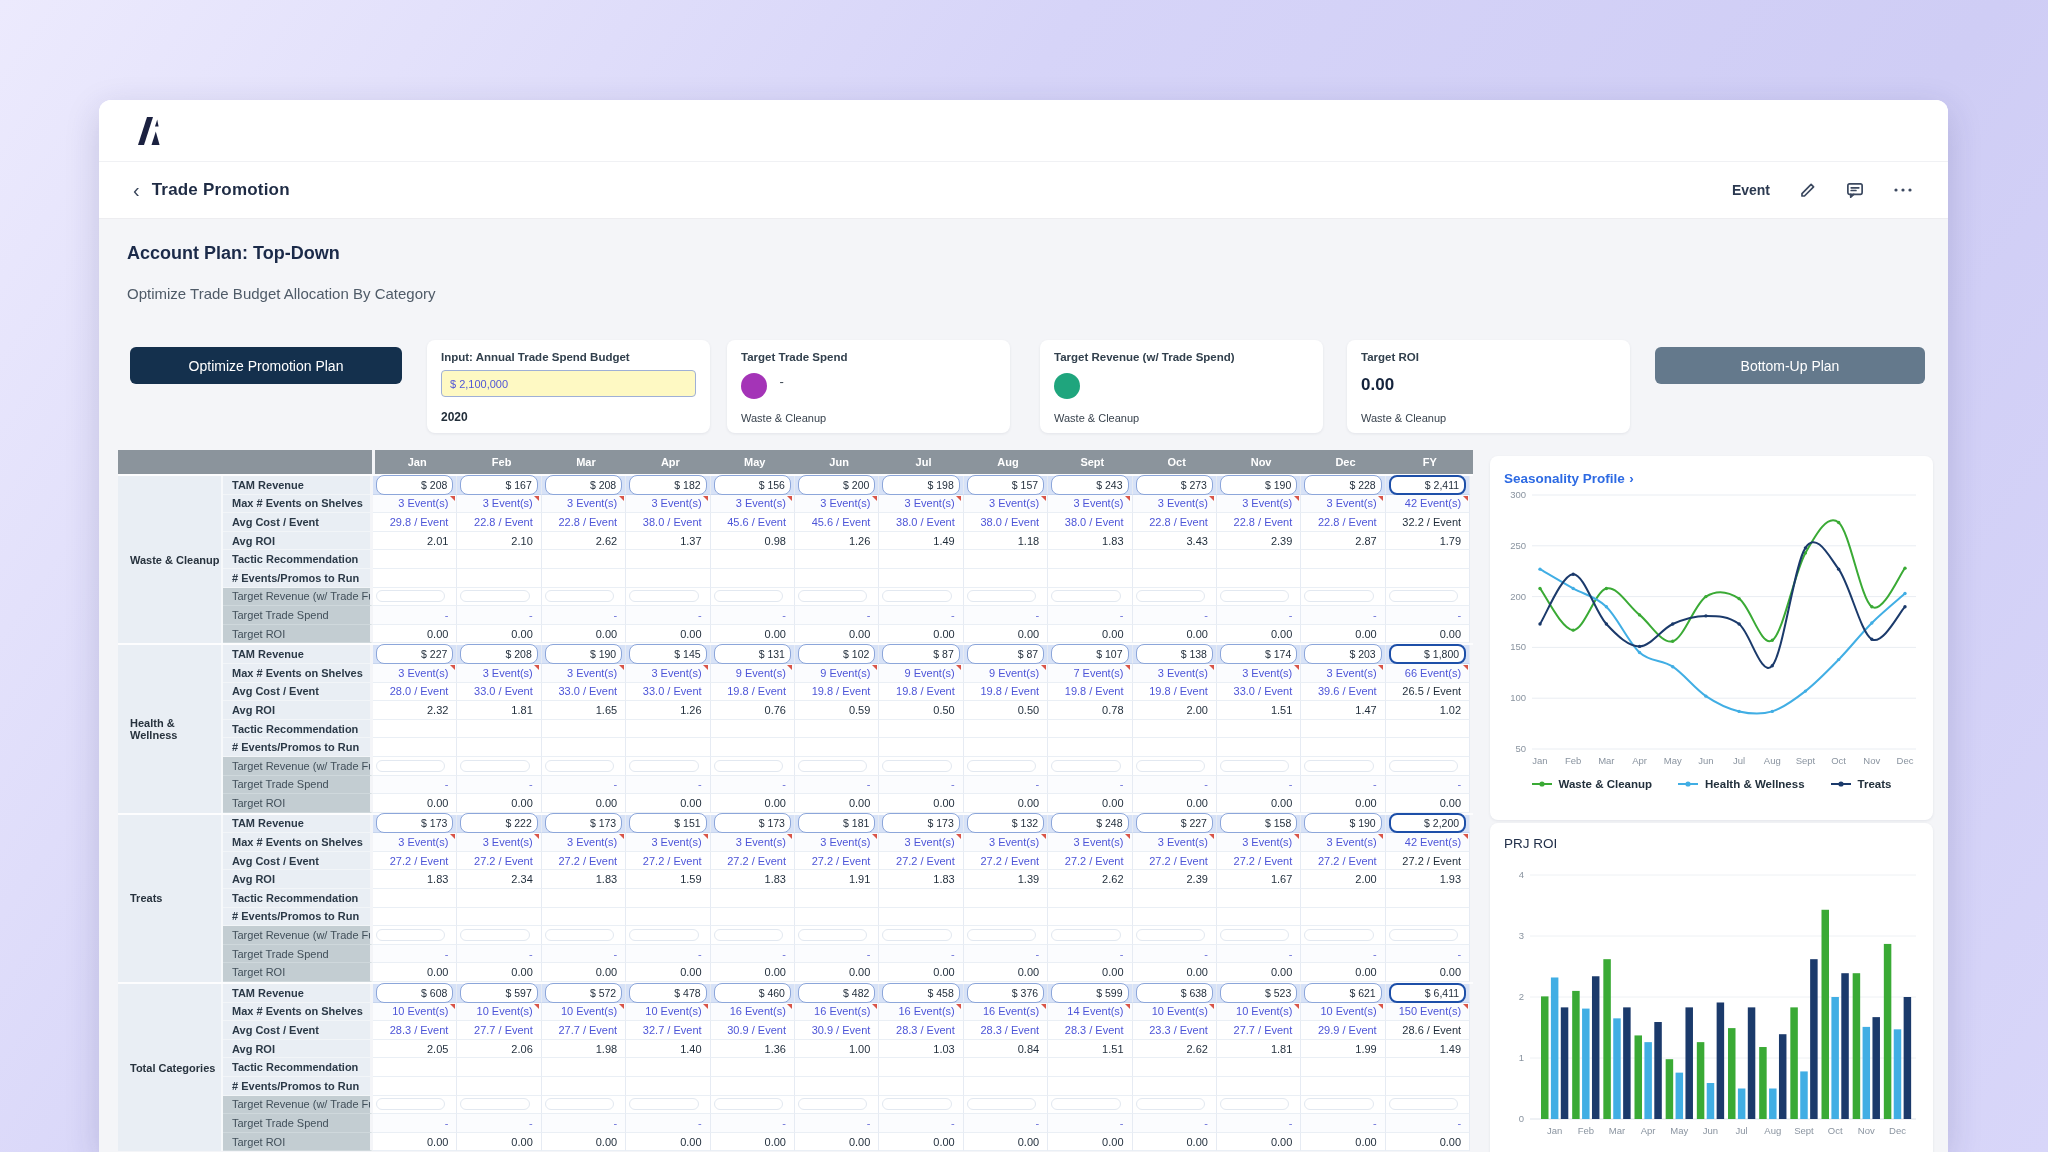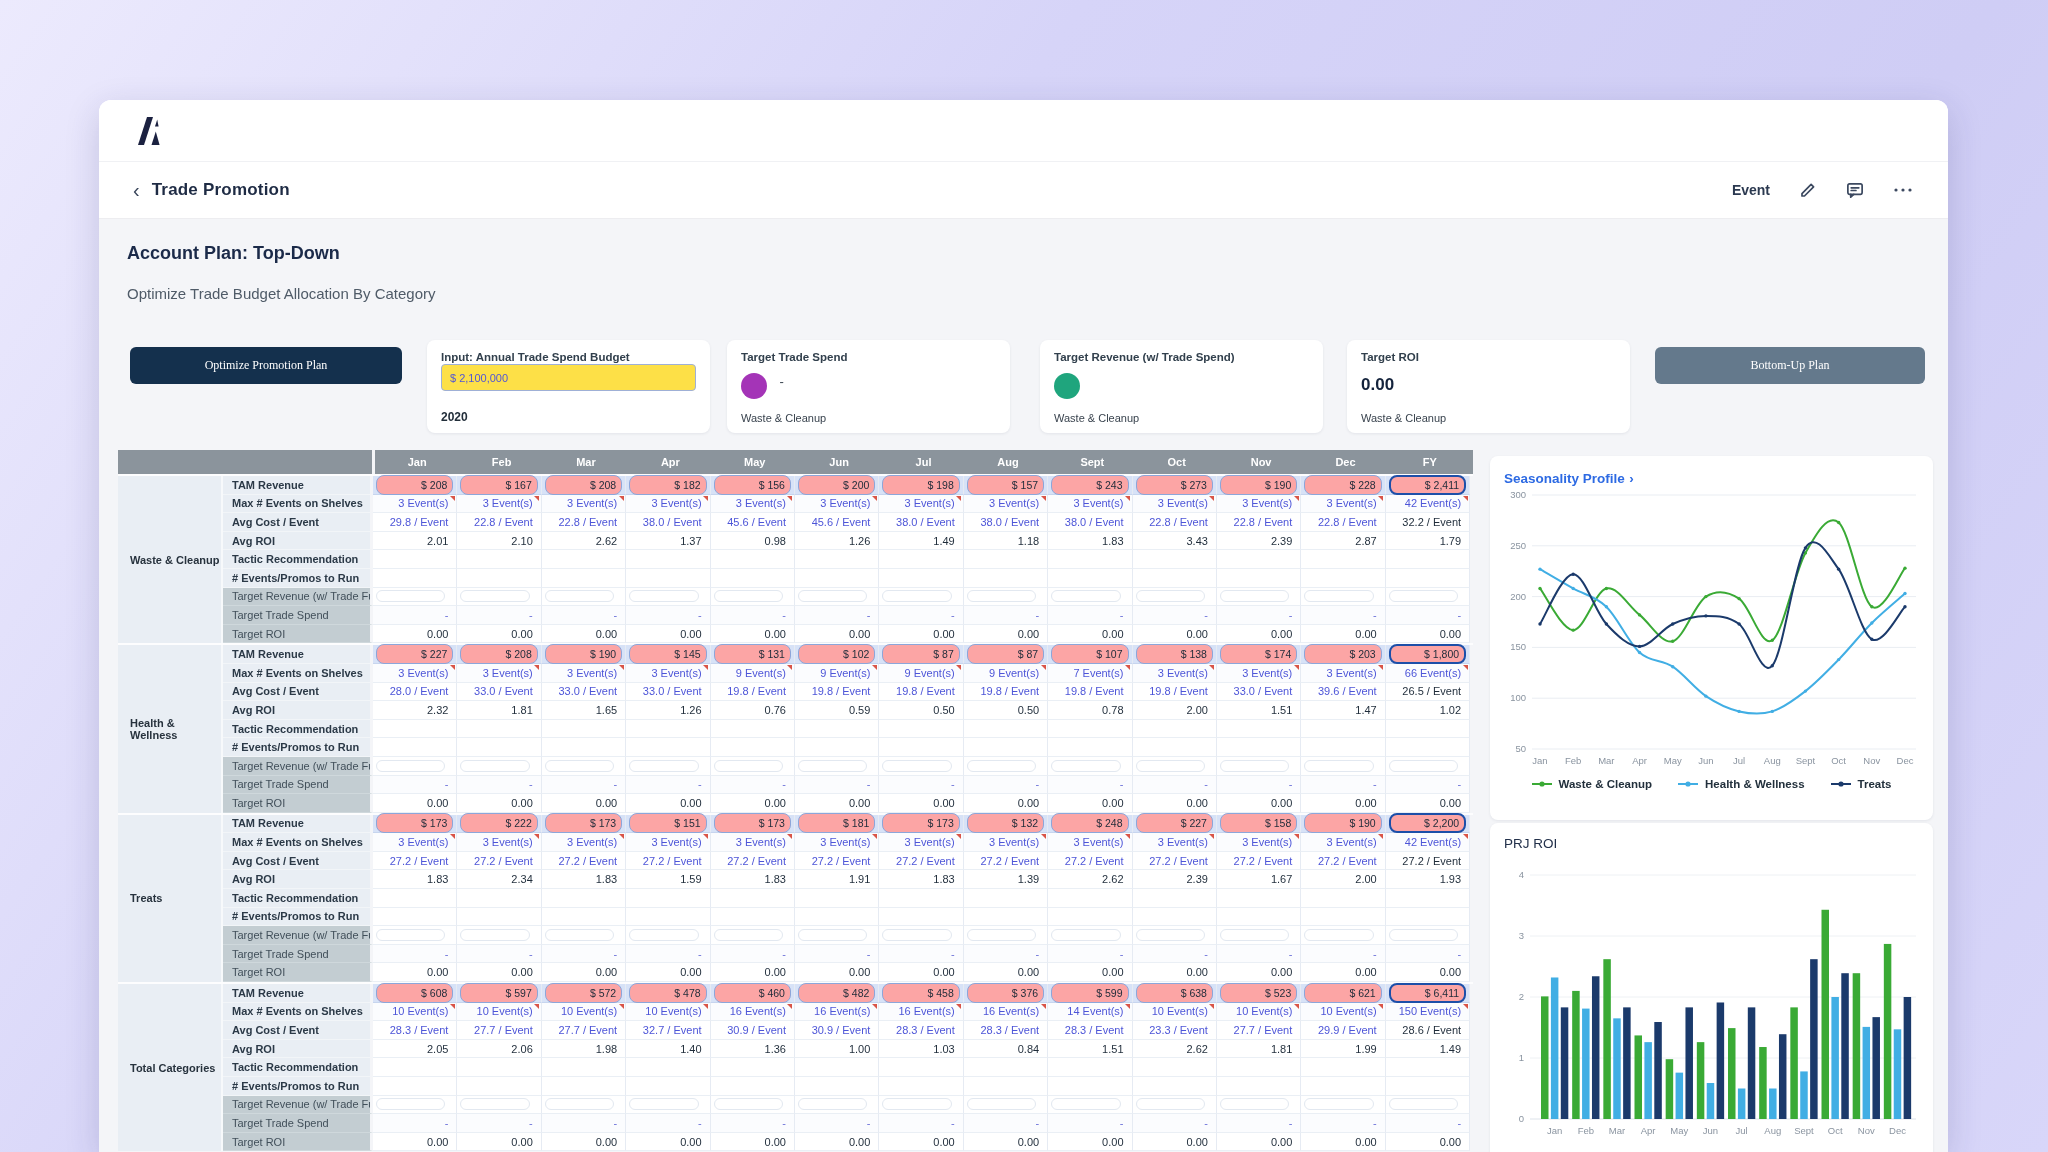--- a/index.html
+++ b/index.html
@@ -17,30 +17,30 @@
   .nav-right { margin-left:auto; display:flex; align-items:center; gap:26px; }
   .reset-link { font-size:14px; font-weight:600; color:#2b3950; cursor:pointer; }
   .icon-btn { width:22px; height:22px; display:flex; align-items:center; justify-content:center; cursor:pointer; }
   .icon-btn svg { stroke:#3c4960; fill:none; stroke-width:1.8; stroke-linecap:round; stroke-linejoin:round; }
 
   .content { position:relative; width:100%; height:933px; background:#f4f5f8; }
 
   .page-title { position:absolute; left:28px; top:24px; font-size:18px; font-weight:700; color:#1b2a49; }
   .page-subtitle { position:absolute; left:28px; top:66px; font-size:15px; color:#4f5b68; }
 
-  .btn { position:absolute; height:37px; border:none; border-radius:6px; color:#fff; font-size:12px;
-    font-family:Liberation Serif, serif; cursor:pointer; }
+  .btn { position:absolute; height:37px; border:none; border-radius:6px; color:#fff; font-size:14px;
+    font-family:Liberation Sans, sans-serif; cursor:pointer; }
   .btn-dark { left:31px; top:128px; width:272px; background:#14304d; }
   .btn-slate { left:1556px; top:128px; width:270px; background:#64798c; }
 
   .kpi { position:absolute; top:121px; width:283px; height:93px; background:#fff; border-radius:8px;
     box-shadow:0 1px 3px rgba(25,39,70,.08); padding:11px 14px; }
   .kpi-label { font-size:11.5px; font-weight:700; color:#32404d; }
-  .kpi-input { margin-top:1px; width:255px; height:27px; border:1px solid #9fb0d6; border-radius:4px;
-    padding:0 8px; font-size:11px; color:#5156d6; font-family:"Liberation Sans",sans-serif; background:#fde047; }
+  .kpi-input { margin-top:7px; width:255px; height:27px; border:1px solid #9fb0d6; border-radius:4px;
+    padding:0 8px; font-size:11px; color:#5156d6; font-family:"Liberation Sans",sans-serif; background:#fef9c3; }
   .kpi-footer { position:absolute; left:14px; bottom:9px; font-size:11px; color:#39434e; }
   .kpi-year { position:absolute; left:14px; bottom:9px; font-size:12px; font-weight:700; color:#222e3a; }
   .kpi-circle { width:26px; height:26px; border-radius:50%; display:inline-block; vertical-align:middle; margin-top:10px; }
   .kpi-dash { font-size:13px; color:#39434e; margin-left:8px; vertical-align:middle; }
   .kpi-big { margin-top:12px; font-size:17px; font-weight:700; color:#14233c; }
 
   
   .tbl { position:absolute; left:19px; top:231px; width:1355px; font-size:11px; color:#24313f; }
   .t-head { display:flex; height:24px; background:#8b949c; }
   .t-corner { width:257px; border-right:3px solid #f4f5f8; background:#8b949c; }
@@ -55,21 +55,21 @@
     display:flex; align-items:center; font-weight:700; color:#2b3947; white-space:nowrap; overflow:hidden; border-bottom:1px solid #f2f5f8; }
   .t-row.target .t-lbl { background:#c3cdd2; font-weight:400; color:#414f5a; border-bottom:1px solid #cfd8dc; }
   .t-cell { width:84.4px; text-align:right; padding-right:8px; display:flex; align-items:center; justify-content:flex-end;
     border-right:1px solid #e6ebf3; border-bottom:1px solid #eaeff5; background:#fff; position:relative; }
   .r-events .t-cell, .r-dash .t-cell { background:#fbfcfe; }
   .c-blue { color:#4d55d8; }
   .c-dash { color:#6a6fd8; }
   .c-dark { color:#1f2c3a; }
   .r-pill .t-cell { background:#d7e2f7; padding:0; border-bottom:1px solid #c7d5ee; }
   .pill { display:flex; align-items:center; justify-content:flex-end; height:20px; margin:2px 3px; flex:1;
-    border:1px solid #8ca6da; border-radius:8px; background:#fca5a5; padding-right:5px; font-size:10.5px; color:#1e2a38; }
+    border:1px solid #8ca6da; border-radius:8px; background:#ffffff; padding-right:5px; font-size:10.5px; color:#1e2a38; }
   .t-cell.fy .pill { border:2px solid #1d4fa8; }
   .gpill { display:block; height:12px; margin:2.5px 3px; flex:1; border:1px solid #e2e8f0; border-radius:8px; background:#fff; }
   .mark::after { content:''; position:absolute; top:1px; right:1.5px; width:0; height:0;
     border-left:5px solid transparent; border-top:5px solid #d95548; }
 
   
   .chart-card { position:absolute; left:1391px; width:443px; background:#fff; border-radius:8px;
     box-shadow:0 1px 3px rgba(25,39,70,.08); padding:13px 14px; }
   #seasonality-card { top:237px; height:364px; }
   #prj-card { top:604px; height:370px; }

